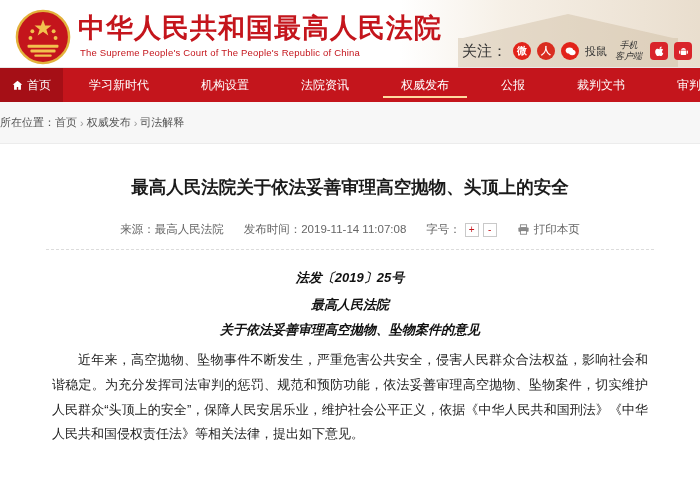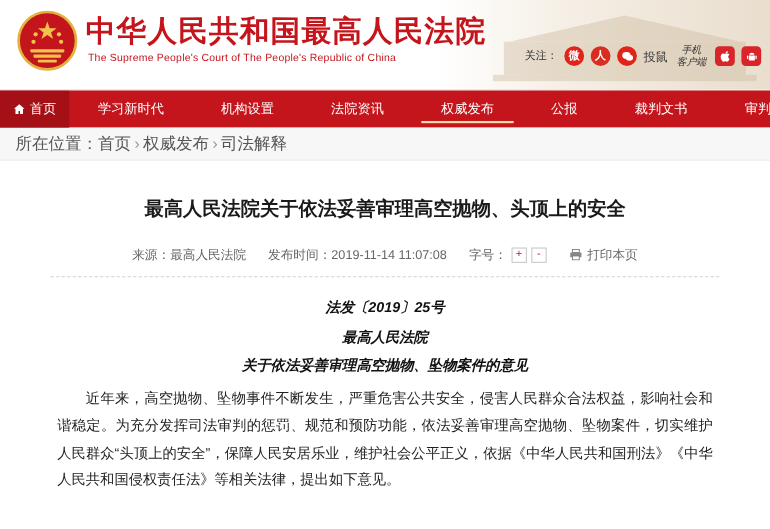--- a/index.html
+++ b/index.html
@@ -9,21 +9,21 @@
     height: 481px;
     overflow: hidden;
     font-family: "Liberation Sans", sans-serif;
     background: #ffffff;
     color: #333;
   }
 
   
   .header {
     position: relative;
-    height: 82px;
+    height: 68px;
     background: #ffffff;
     border-bottom: 1px solid #e8e8e8;
     overflow: hidden;
   }
   .header-bg-right {
     position: absolute;
     right: 0; top: 0;
     width: 300px; height: 82px;
     background: linear-gradient(90deg, rgba(255,255,255,1) 0%, rgba(245,238,228,0.9) 35%, rgba(232,220,203,0.95) 100%);
   }
@@ -60,21 +60,21 @@
   
   .follow-strip {
     position: absolute;
     right: 8px; top: 40px;
     display: flex;
     align-items: center;
     gap: 6px;
     font-size: 11px;
     color: #444;
   }
-  .follow-label { color: #333; font-size: 10px; }
+  .follow-label { color: #333; font-size: 15px; }
   .circ {
     width: 18px; height: 18px;
     border-radius: 50%;
     display: inline-flex;
     align-items: center;
     justify-content: center;
     color: #fff;
     font-size: 10px;
     font-weight: bold;
   }
@@ -135,27 +135,26 @@
     background: #ffd9a0;
   }
   .home-icon {
     display: inline-block;
     width: 11px; height: 11px;
     position: relative;
   }
 
   
   .breadcrumb {
-    height: 30px;
+    height: 42px;
     background: #f7f7f7;
     border-bottom: 1px solid #ececec;
     display: flex;
     align-items: center;
-    padding-left: 14px;
-    font-size: 15px;
+    font-size: 11px;
     color: #555;
   }
   .breadcrumb a { color: #555; text-decoration: none; }
   .breadcrumb .sep { margin: 0 3px; color: #999; }
 
   
   .article-wrap {
     padding: 0 46px;
   }
   .art-title {

